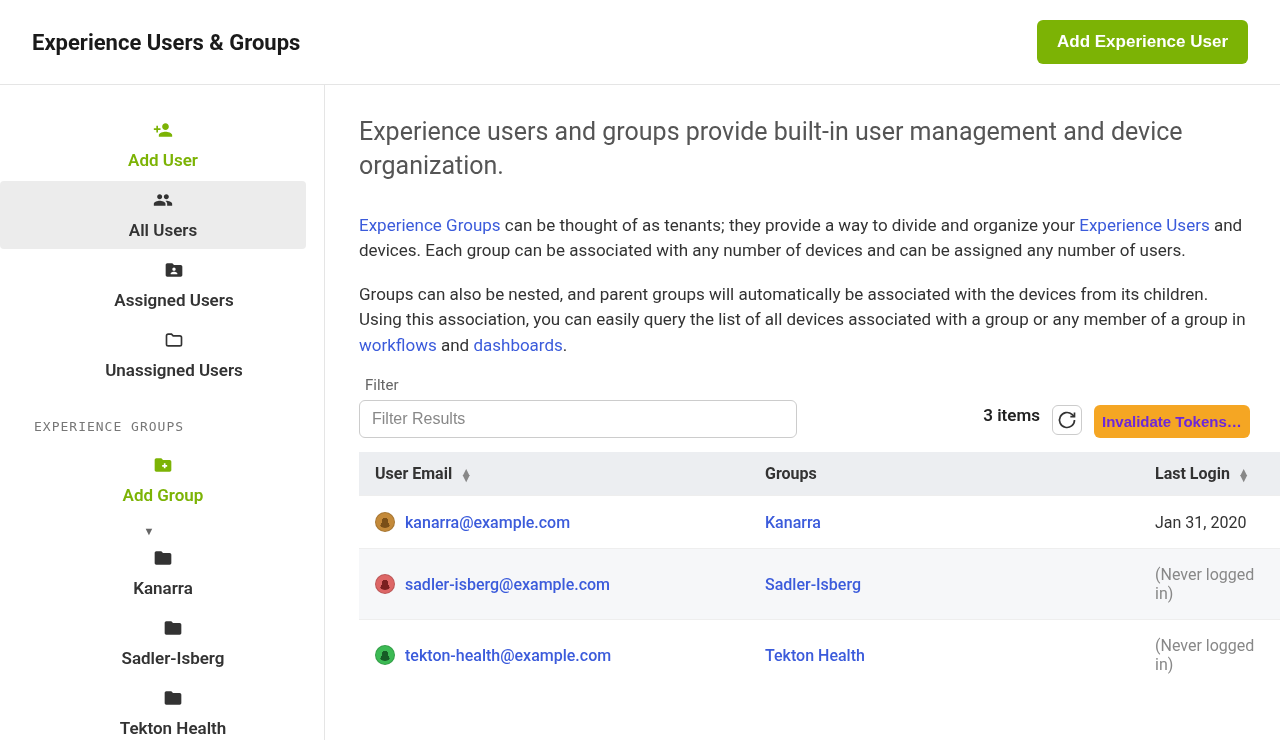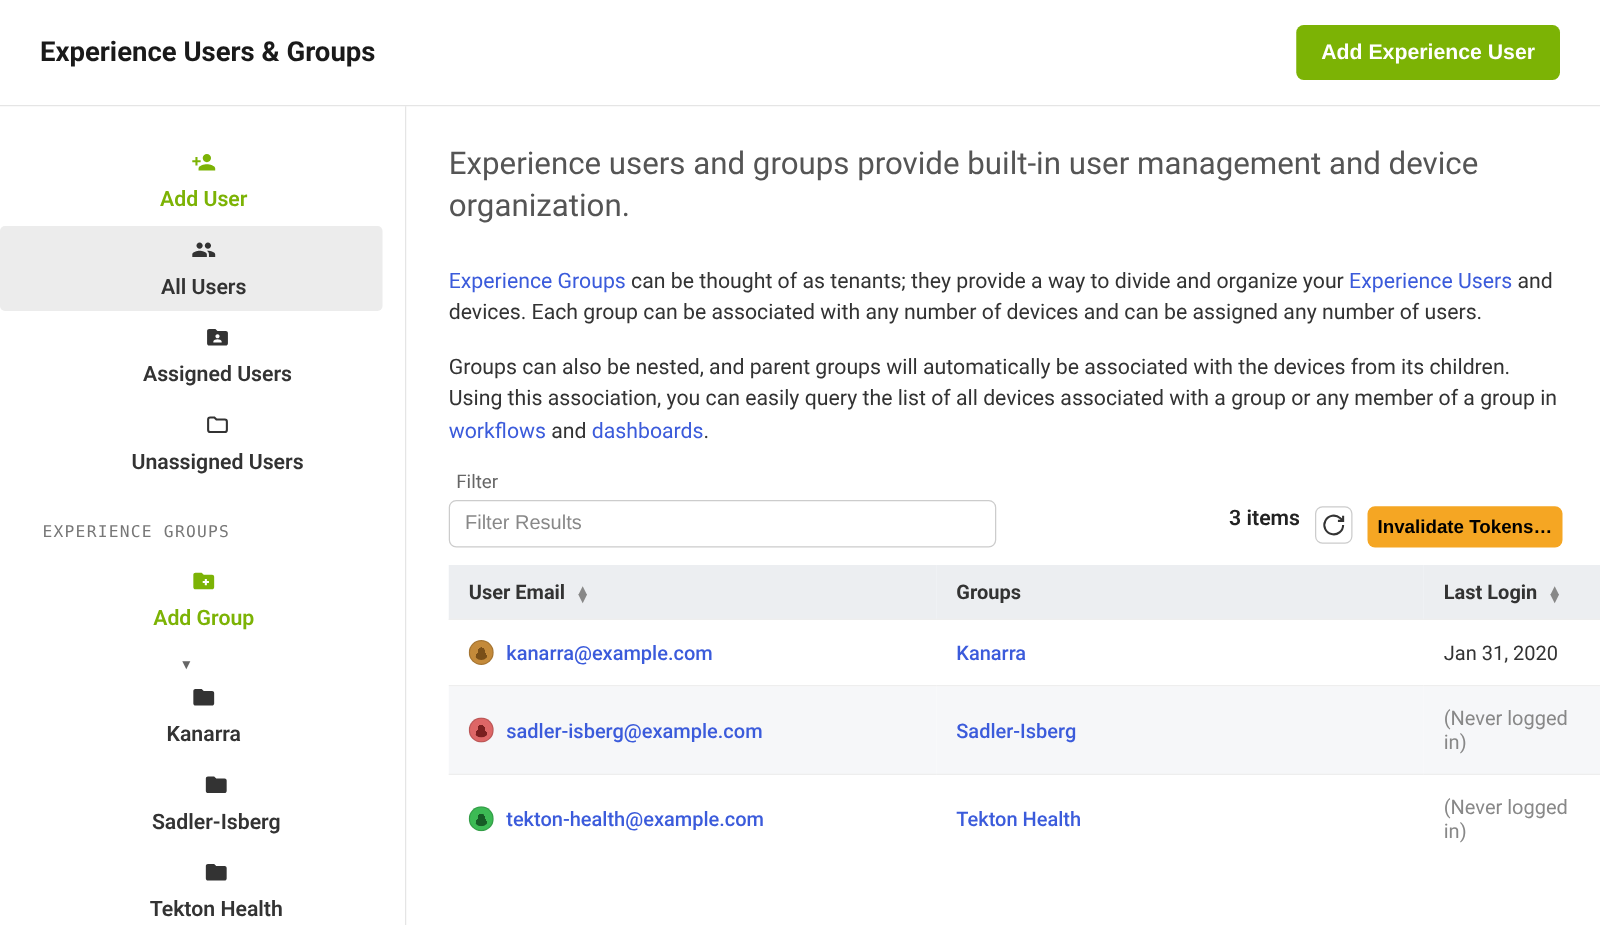--- a/index.html
+++ b/index.html
@@ -29,21 +29,21 @@
 .body-text a { color: #3b5bdb; text-decoration: none; }
 
 .filter-region { display: flex; align-items: flex-end; justify-content: space-between; gap: 16px; margin-top: 14px; margin-bottom: 14px; }
 .filter-block { display: flex; flex-direction: column; gap: 6px; }
 .filter-label { font-size: 15px; color: #666; padding-left: 6px; }
 .filter-input { width: 438px; padding: 9px 12px; font-size: 16px; border: 1px solid #ccc; border-radius: 6px; color: #333; }
 .filter-input::placeholder { color: #888; }
 .right-controls { display: flex; align-items: flex-start; gap: 12px; padding-right: 30px; }
 .item-count { font-size: 17px; font-weight: 600; color: #222; }
 .refresh-btn { border: 1px solid #ccc; background: #fff; border-radius: 6px; width: 30px; height: 30px; display: flex; align-items: center; justify-content: center; cursor: pointer; }
-.invalidate-btn { background: #f5a623; color: #000000; border: none; border-radius: 6px; padding: 8px 8px; font-size: 15px; font-weight: 600; cursor: pointer; max-width: 156px; white-space: nowrap; overflow: hidden; text-overflow: ellipsis; }
+.invalidate-btn { background: #f5a623; color: #6d28d9; border: none; border-radius: 6px; padding: 8px 8px; font-size: 15px; font-weight: 600; cursor: pointer; max-width: 156px; white-space: nowrap; overflow: hidden; text-overflow: ellipsis; }
 
 .table { width: 100%; border-collapse: collapse; margin-top: 6px; }
 .table th { background: #eceef1; text-align: left; font-size: 16px; font-weight: 700; color: #333; padding: 12px 16px; }
 .table th .sort { margin-left: 4px; color: #888; font-size: 12px; display: inline-flex; flex-direction: column; line-height: 6px; vertical-align: middle; }
 .table td { padding: 16px; font-size: 16px; border-top: 1px solid #eee; vertical-align: middle; }
 .table tbody tr:nth-child(even) td { background: #f6f7f9; }
 .email-cell { display: flex; align-items: center; gap: 10px; }
 .email-link, .group-link { color: #3b5bdb; text-decoration: none; font-weight: 500; }
 .avatar { width: 20px; height: 20px; border-radius: 50%; display: inline-block; background: #c48a3a; position: relative; overflow: hidden; border: 1px solid rgba(0,0,0,.15); }
 .avatar::after { content: ""; position: absolute; inset: 3px; border-radius: 50%; background: radial-gradient(circle at 50% 40%, #7a4f18 30%, transparent 31%), radial-gradient(circle at 50% 80%, #7a4f18 40%, transparent 41%); }

